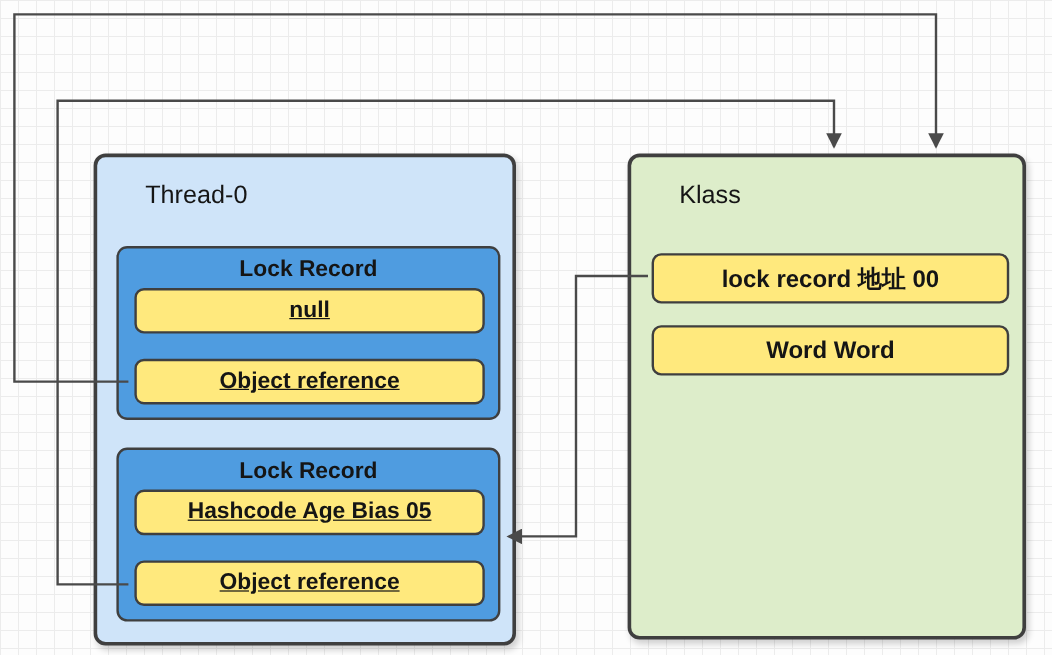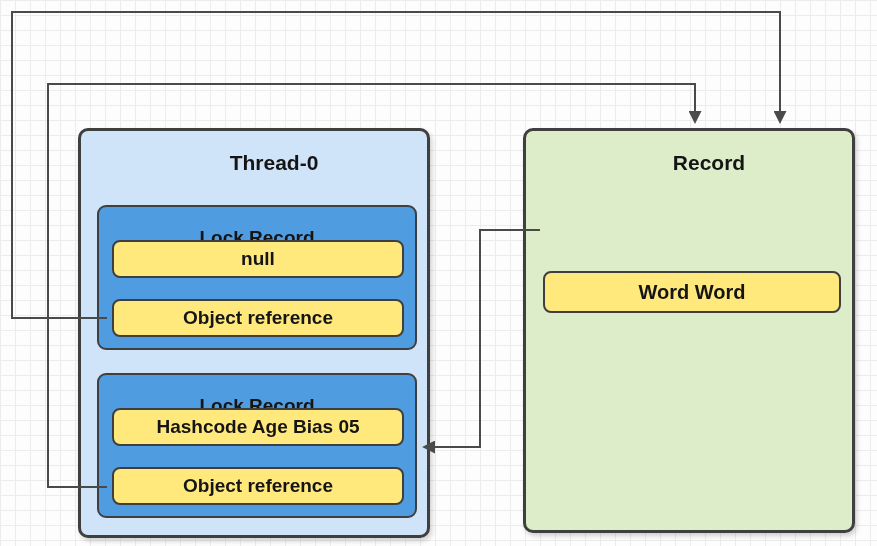--- a/index.html
+++ b/index.html
@@ -40,54 +40,53 @@
   }
   .thread-box{
     left:78px;top:128px;width:352px;height:410px;
     background:var(--thread-fill);
   }
   .object-box{
     left:523px;top:128px;width:332px;height:405px;
     background:var(--object-fill);
   }
   .box-title{
-    text-align:center;
-    font-weight:bold;
+    font-weight:normal;
     font-size:21px;
     padding-top:20px;
     margin-left:40px;
   }
   .lock-record{
     position:absolute;
     left:16px;width:320px;height:145px;
     background:var(--lock-fill);
     border:2.5px solid var(--border);
     border-radius:9px;
   }
   .lr1{top:74px;}
   .lr2{top:242px;}
   .lr-title{
     text-align:center;
     font-weight:bold;
     font-size:19px;
-    padding-top:20px;
+    padding-top:7px;
   }
   .cell{
     position:absolute;
     background:var(--yellow-fill);
     border:2.5px solid var(--border);
     border-radius:8px;
     font-weight:bold;
     font-size:19px;
     display:flex;
     align-items:center;
     justify-content:center;
     text-align:center;
   }
-  .lock-record .cell{left:13px;width:292px;height:38px;}
+  .lock-record .cell{left:13px;width:292px;height:38px;text-decoration:underline;}
   .lock-record .slot1{top:33px;}
   .lock-record .slot2{top:92px;}
   .object-box .cell{left:17px;width:298px;}
   .o1{top:80px;height:42px;font-size:20px;}
   .o2{top:140px;height:42px;font-size:20px;}
   .o3{top:192px;height:200px;font-size:20px;}
 </style>
 </head>
 <body>
 
@@ -114,17 +113,18 @@
     </div>
 
     <div class="lock-record lr2">
       <div class="lr-title">Lock Record</div>
       <div class="cell slot1">Hashcode Age Bias 05</div>
       <div class="cell slot2">Object reference</div>
     </div>
   </div>
 
   <div class="bigbox object-box">
-    <div class="box-title">Record</div>
+    <div class="box-title">Klass</div>
+    <div class="cell o1">lock record 地址 00</div>
     <div class="cell o2">Word Word</div>
   </div>
 
 </div>
 
 </body></html>

